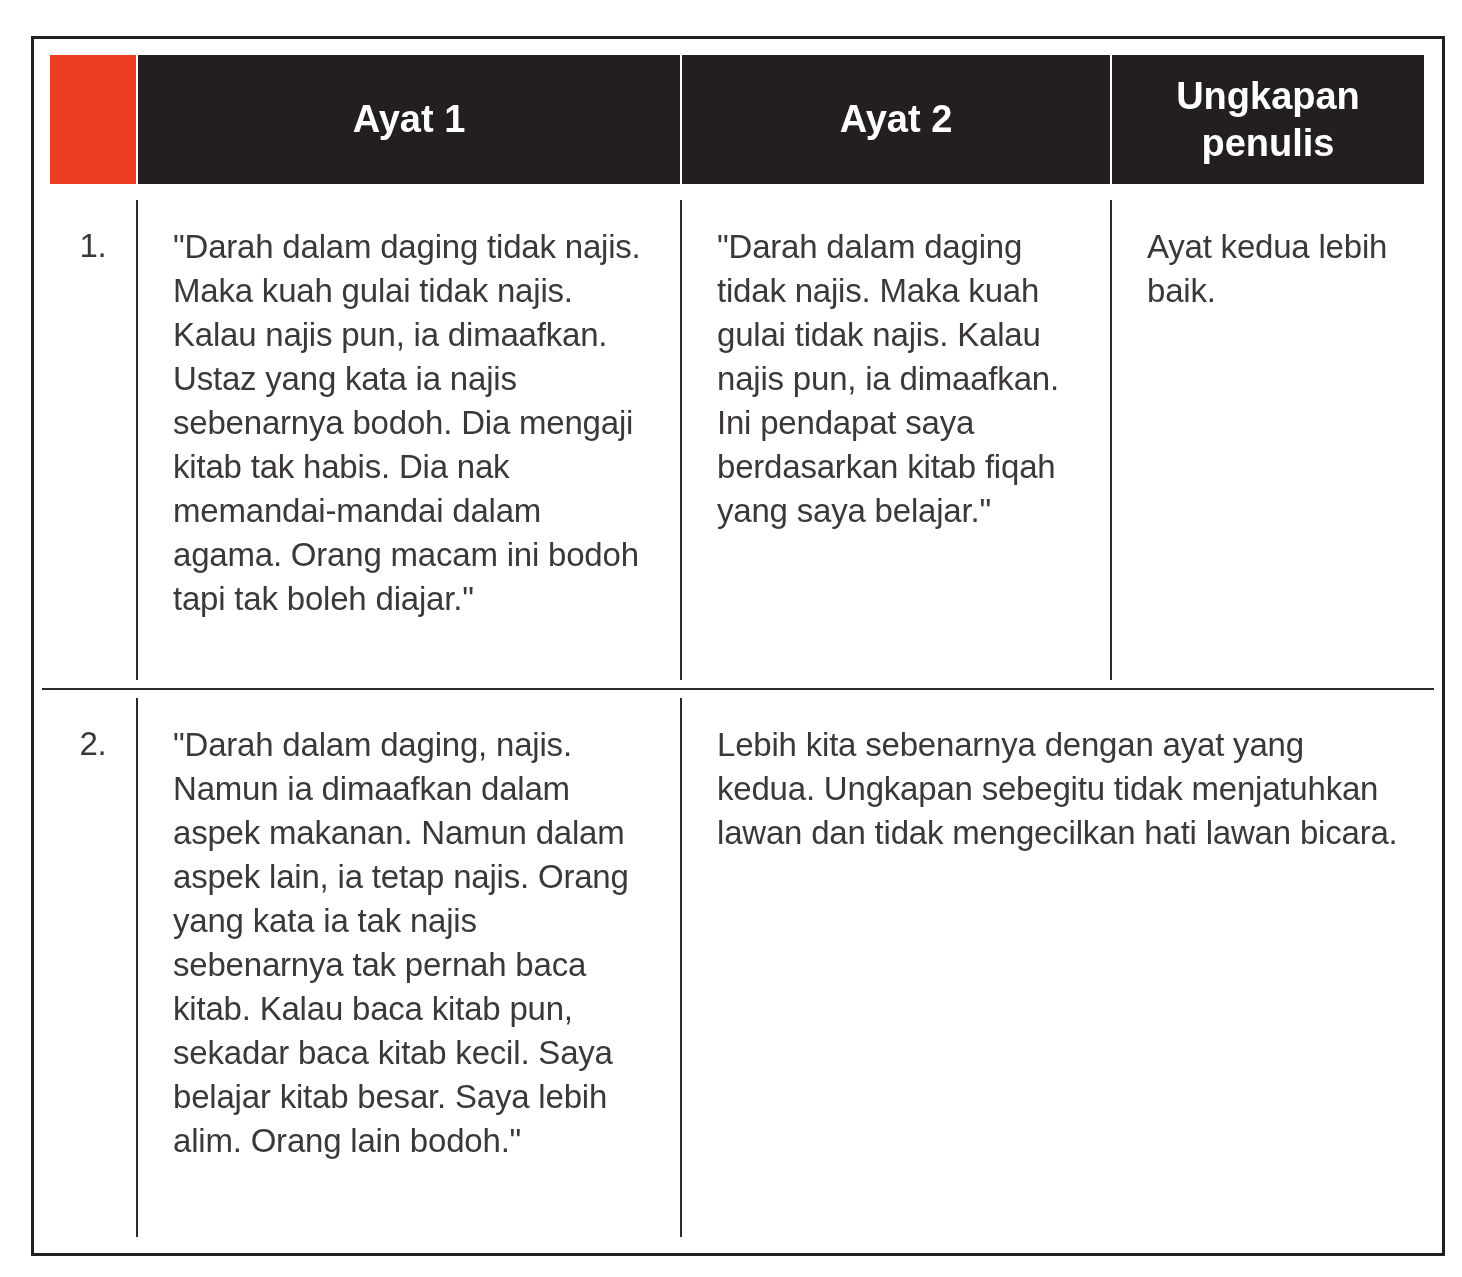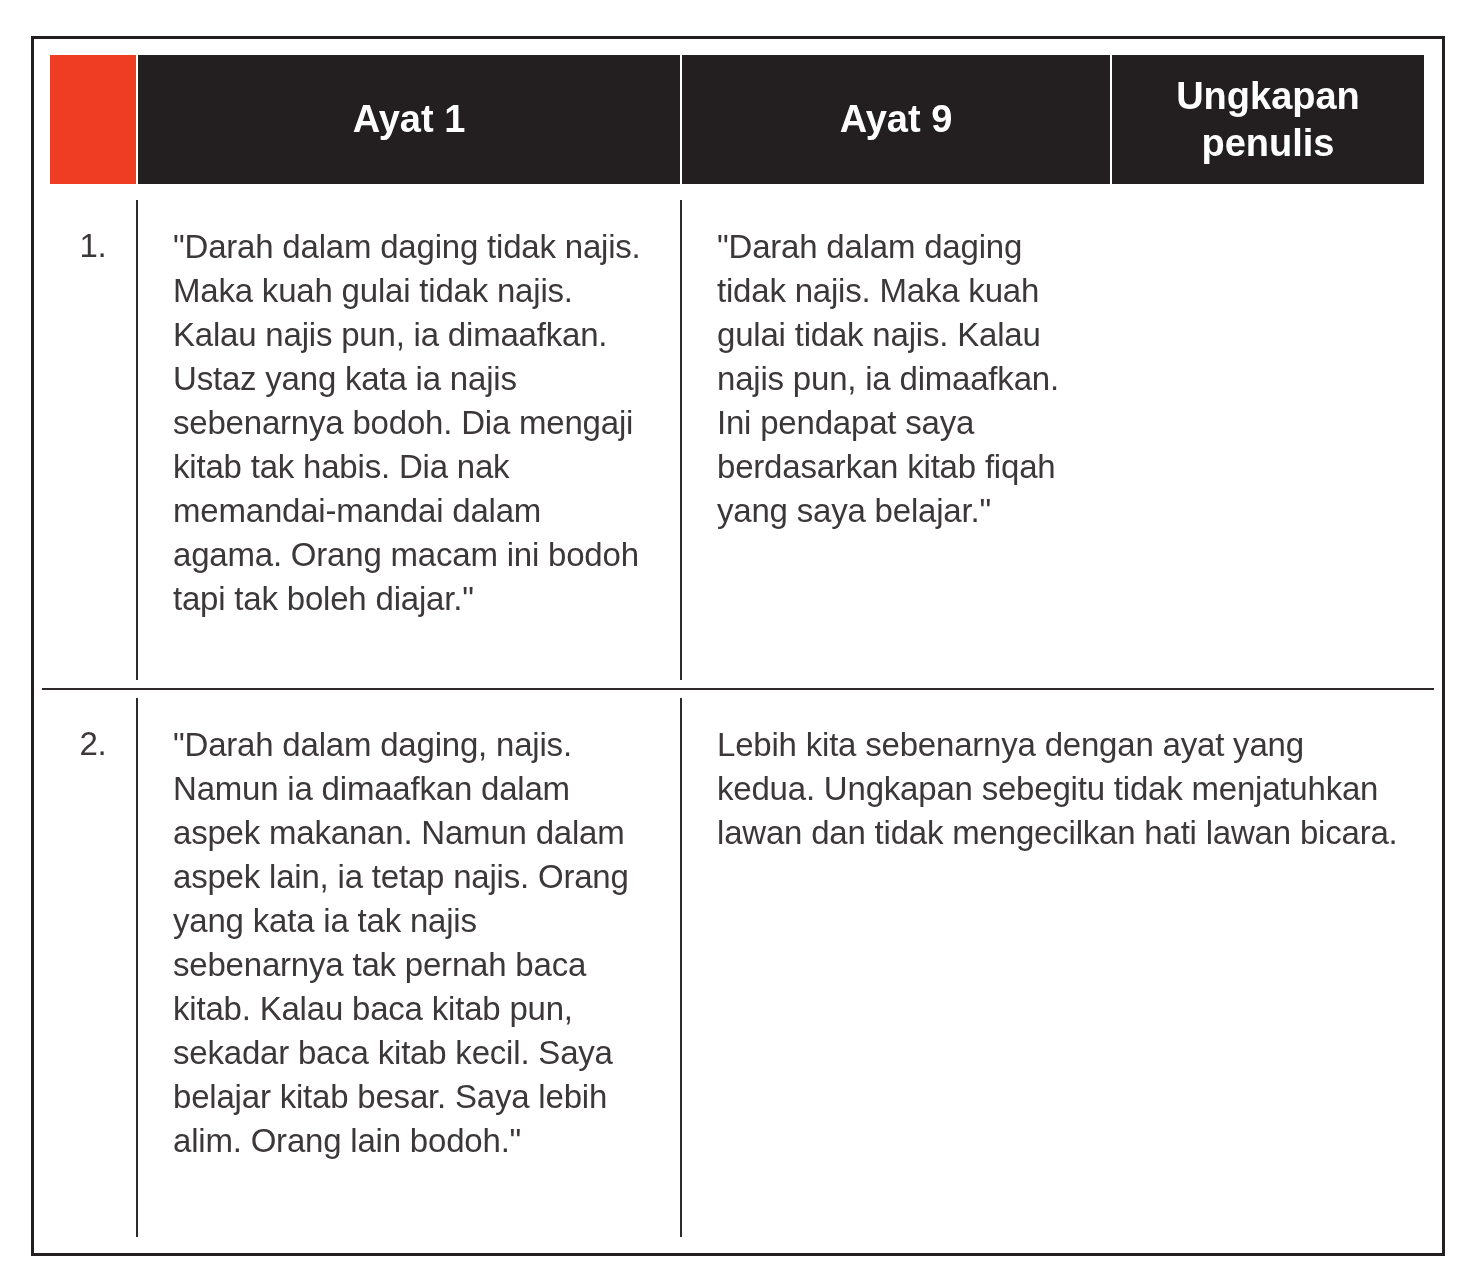--- a/index.html
+++ b/index.html
@@ -63,31 +63,32 @@
 
 <div class="page">
   <div class="tbl">
 
     <div class="row hrow">
       <div class="hcell corner c0"></div>
       <div class="hcell c1">
         <span class="htext">Ayat 1</span>
       </div>
       <div class="hcell c2">
-        <span class="htext">Ayat 9</span>
+        <span class="htext">Ayat 2</span>
       </div>
       <div class="hcell c3">
         <span class="htext">Ungkapan penulis</span>
       </div>
     </div>
 
     <div class="row brow brow1">
       <div class="bcell numcell c0">1.</div>
       <div class="bcell textcell c1">"Darah dalam daging tidak najis. Maka kuah gulai tidak najis. Kalau najis pun, ia dimaafkan. Ustaz yang kata ia najis sebenarnya bodoh. Dia mengaji kitab tak habis. Dia nak memandai-mandai dalam agama. Orang macam ini bodoh tapi tak boleh diajar."</div>
       <div class="bcell textcell c2">"Darah dalam daging tidak najis. Maka kuah gulai tidak najis. Kalau najis pun, ia dimaafkan. Ini pendapat saya berdasarkan kitab fiqah yang saya belajar."</div>
+      <div class="bcell textcell c3">Ayat kedua lebih baik.</div>
     </div>
 
     <div class="row brow brow2">
       <div class="bcell numcell c0">2.</div>
       <div class="bcell textcell c1">"Darah dalam daging, najis. Namun ia dimaafkan dalam aspek makanan. Namun dalam aspek lain, ia tetap najis. Orang yang kata ia tak najis sebenarnya tak pernah baca kitab. Kalau baca kitab pun, sekadar baca kitab kecil. Saya belajar kitab besar. Saya lebih alim. Orang lain bodoh."</div>
       <div class="bcell textcell c3">Lebih kita sebenarnya dengan ayat yang kedua. Ungkapan sebegitu tidak menjatuhkan lawan dan tidak mengecilkan hati lawan bicara.</div>
     </div>
 
   </div>
 </div>

